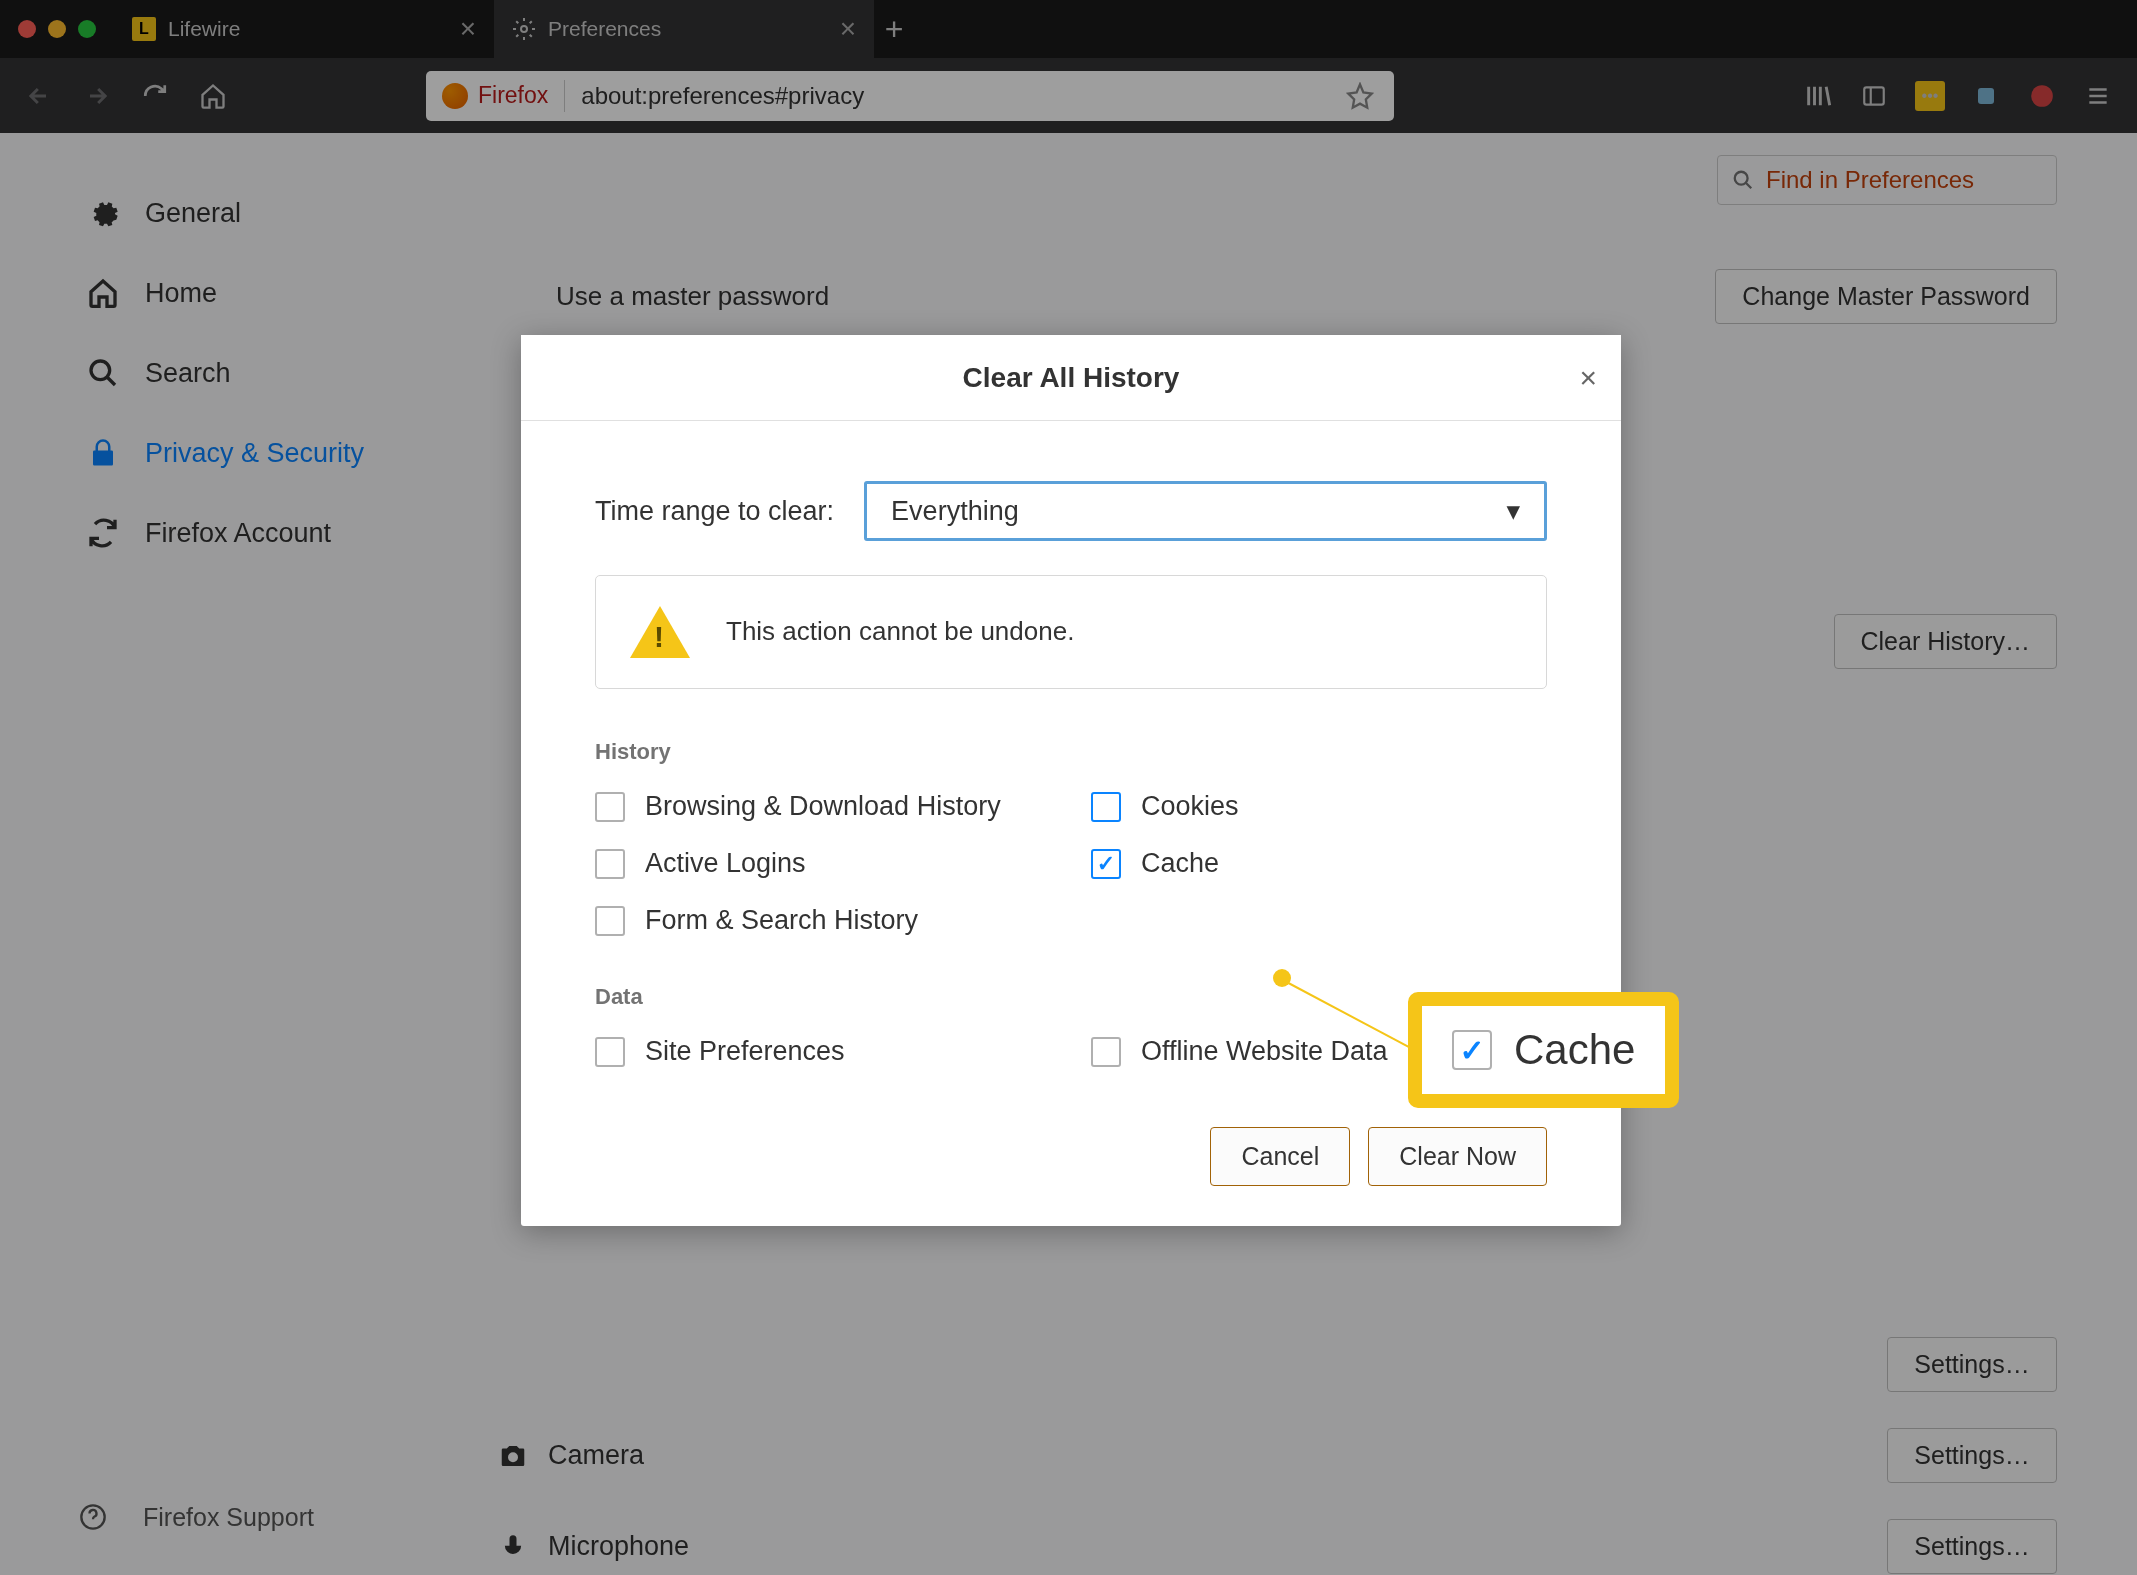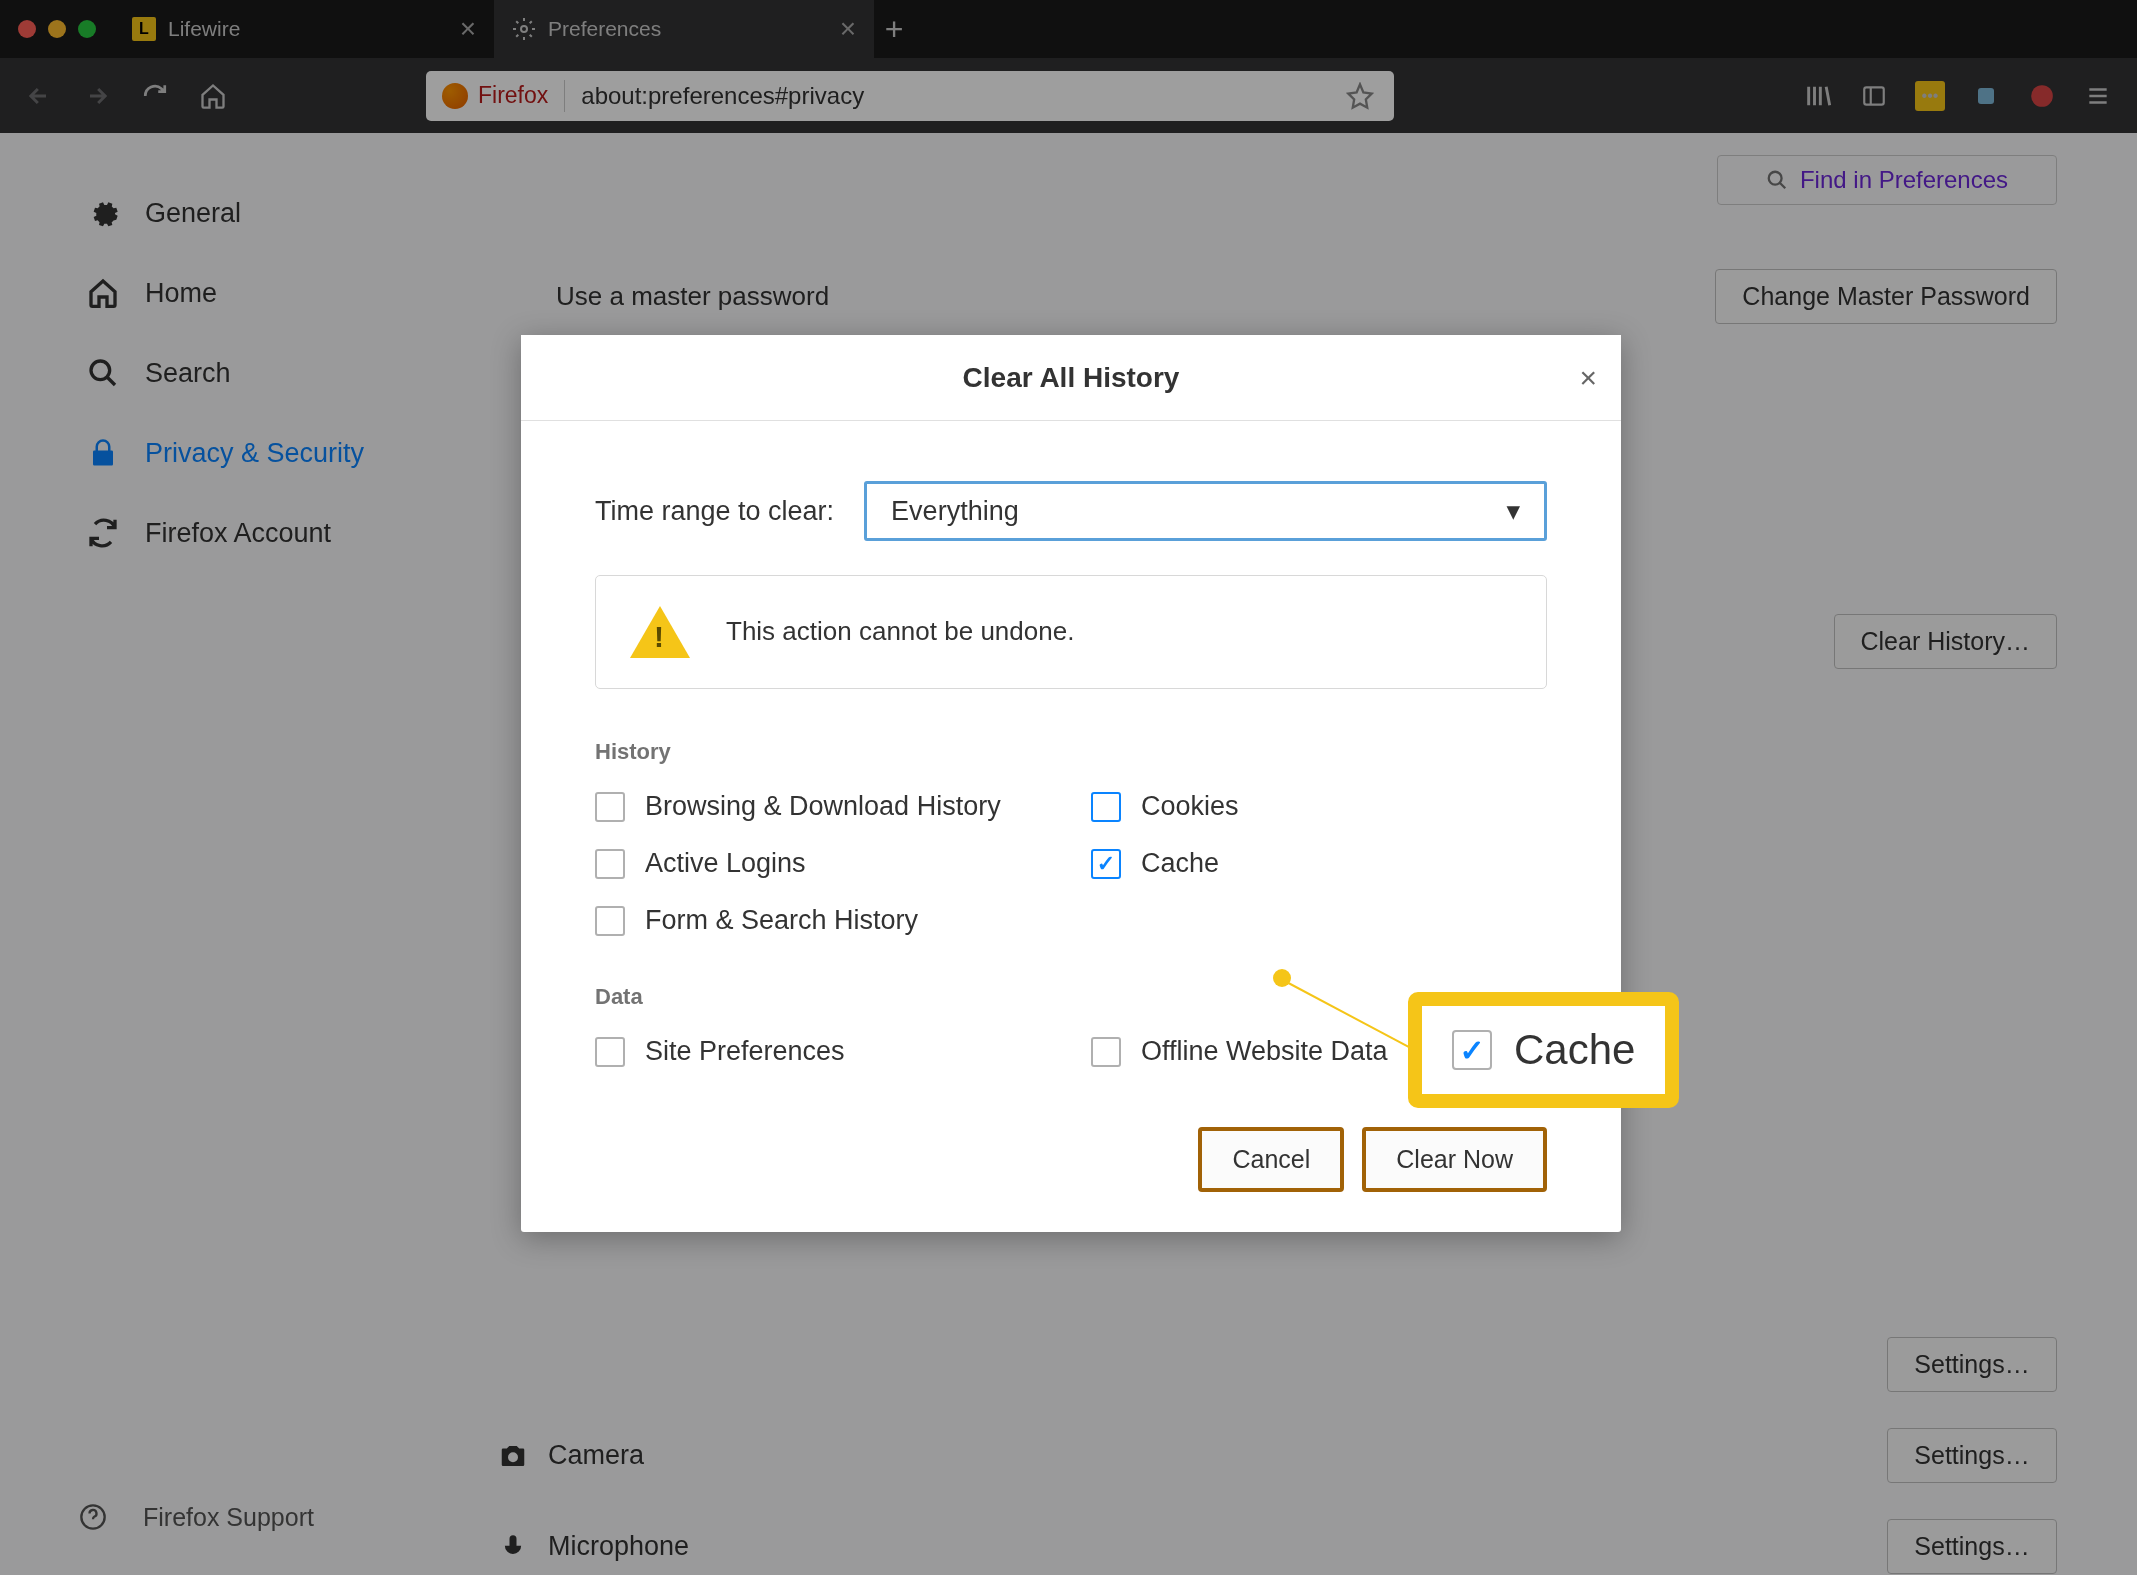--- a/index.html
+++ b/index.html
@@ -37,21 +37,21 @@
 
 
 .prefs { display: flex; height: calc(100% - 133px); }
 .sidebar { width: 480px; padding: 40px 0 0 75px; }
 .side-item { display: flex; align-items: center; gap: 24px; padding: 22px 10px; font-size: 27px; color: #333; cursor: pointer; }
 .side-item.active { color: #0a84ff; }
 .side-icon { width: 36px; height: 36px; display: flex; align-items: center; justify-content: center; }
 .side-support { position: absolute; bottom: 40px; left: 75px; display: flex; align-items: center; gap: 32px; font-size: 25px; color: #555; }
 
 .content { flex: 1; padding: 30px 0 0 0; position: relative; }
-.findbar { position: absolute; top: 22px; right: 80px; width: 340px; height: 50px; border: 1px solid #ccc; border-radius: 4px; display: flex; align-items: center; padding: 0 14px; gap: 12px; color: #6d28d9; font-size: 24px; justify-content: center; }
+.findbar { position: absolute; top: 22px; right: 80px; width: 340px; height: 50px; border: 1px solid #ccc; border-radius: 4px; display: flex; align-items: center; padding: 0 14px; gap: 12px; color: #c2410c; font-size: 24px; }
 
 .content-body { padding: 96px 80px 0 16px; }
 .row { display: flex; align-items: center; padding: 10px 0; }
 .row-lbl { font-size: 26px; color: #333; }
 .btn { border: 1px solid #c1c1c1; background: #fbfbfb; padding: 12px 26px; font-size: 25px; color: #333; border-radius: 4px; cursor: pointer; min-width: 170px; text-align: center; }
 
 .perms { margin-top: 640px; }
 .perm-row { display: flex; align-items: center; padding: 18px 0; gap: 18px; }
 .perm-icon { width: 34px; height: 34px; display: flex; align-items: center; justify-content: center; }
 .perm-lbl { font-size: 27px; color: #333; }
@@ -71,21 +71,21 @@
 .warn-ic::after { content: "!"; position: absolute; left: -6px; top: 14px; font-size: 30px; font-weight: bold; color: #5a4a00; }
 .warn-txt { font-size: 26px; color: #333; line-height: 1.9; }
 .sect-h { font-size: 22px; font-weight: 600; color: #737373; margin-bottom: 26px; }
 .check-grid { display: grid; grid-template-columns: 1fr 1fr; gap: 26px 40px; margin-bottom: 48px; }
 .check-item { display: flex; align-items: center; gap: 20px; }
 .chk { width: 30px; height: 30px; border: 2px solid #b0b0b0; border-radius: 3px; display: flex; align-items: center; justify-content: center; background: #fff; }
 .chk.blue { border-color: #0a84ff; }
 .chk.checked::after { content: "✓"; color: #0a84ff; font-size: 22px; font-weight: bold; }
 .chk-lbl { font-size: 27px; color: #333; }
 .dlg-foot { display: flex; justify-content: flex-end; gap: 18px; padding: 0 74px 40px 0; }
-.dlg-btn { border: 4px solid #a16207; background: #fbfbfb; padding: 14px 30px; font-size: 25px; color: #333; border-radius: 4px; cursor: pointer; }
+.dlg-btn { border: 1px solid #a16207; background: #fbfbfb; padding: 14px 30px; font-size: 25px; color: #333; border-radius: 4px; cursor: pointer; }
 
 
 .callout-line { position: absolute; left: 1279px; top: 977px; width: 150px; height: 2px; background: #f5c518; transform: rotate(28deg); transform-origin: left center; }
 .callout-dot { position: absolute; left: 1273px; top: 969px; width: 18px; height: 18px; background: #f5c518; border-radius: 50%; }
 .callout { position: absolute; left: 1408px; top: 992px; background: #fff; border: 14px solid #f5c518; border-radius: 10px; padding: 20px 30px; display: flex; align-items: center; gap: 22px; }
 .callout .chk-big { width: 40px; height: 40px; border: 2px solid #b0b0b0; border-radius: 4px; display: flex; align-items: center; justify-content: center; }
 .callout .chk-big::after { content: "✓"; color: #0a84ff; font-size: 30px; font-weight: bold; }
 .callout-lbl { font-size: 42px; color: #333; }
 
 

